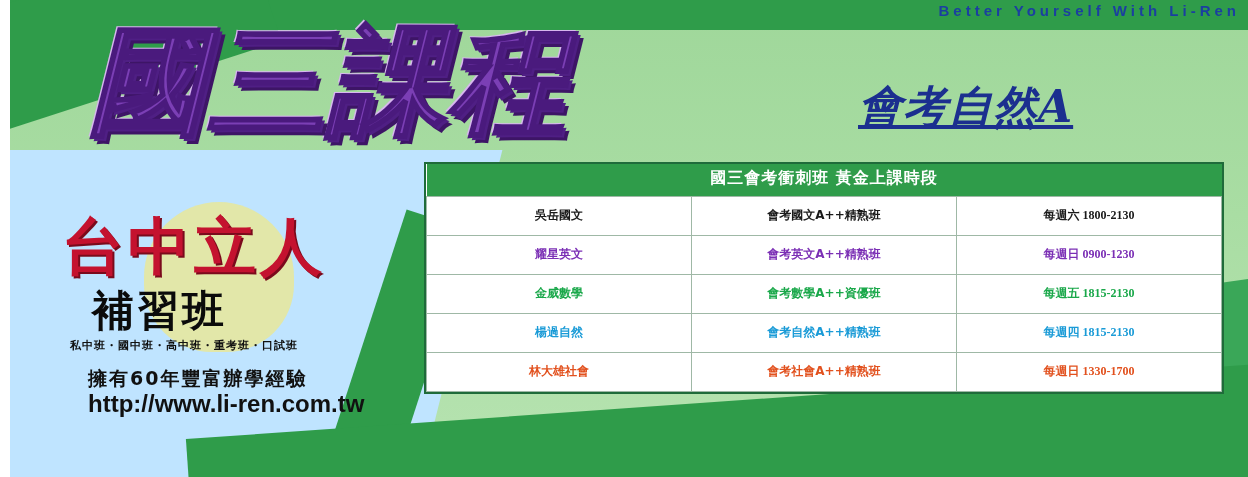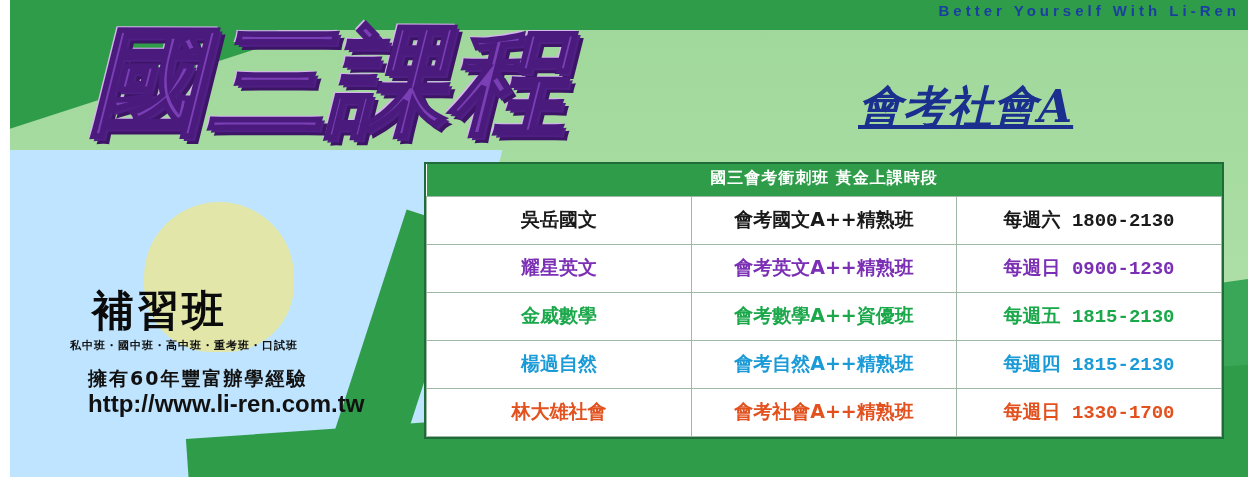--- a/index.html
+++ b/index.html
@@ -129,48 +129,49 @@
   }
   table{border-collapse:collapse;width:100%;table-layout:fixed;}
   thead th{
     background:#2f9c4a;color:#ffffff;
     font-size:16px;font-weight:bold;
     padding:4px 0 7px 0;text-align:center;letter-spacing:1px;
   }
   tbody td{
     border:1px solid #9fb8a6;
     text-align:center;
-    font-size:19px;font-weight:bold;
+    font-size:12px;font-weight:bold;
     padding:10px 0 11px 0;
     white-space:nowrap;
   }
   .col-a{width:160px;}
   .col-b{width:240px;}
   .col-c{width:auto;}
-  tbody tr td:nth-child(3){font-family:Liberation Mono, monospace;}
+  tbody tr td:nth-child(3){font-family:Liberation Serif, serif;}
 </style>
 </head>
 <body>
 
 <div class="banner">
   <div class="green-band"></div>
   <div class="green-top"></div>
   <div class="wedge-left"></div>
   <div class="wedge-lower2"></div>
   <div class="wedge-lower"></div>
   <div class="wedge-diag"></div>
   <div class="wedge-right"></div>
   <div class="wedge-bottom"></div>
 
   <div class="tagline">Better  Yourself  With  Li-Ren</div>
   <div class="headline">國三課程</div>
-  <div class="sub-headline">會考社會A</div>
+  <div class="sub-headline">會考自然A</div>
 
   <div class="logo-wrap">
     <div class="logo-ghost"></div>
+    <div class="logo-main">台中立人</div>
     <div class="logo-sub">補習班</div>
     <div class="logo-classes">私中班・國中班・高中班・重考班・口試班</div>
     <div class="logo-exp">擁有60年豐富辦學經驗</div>
     <div class="logo-url">http://www.li-ren.com.tw</div>
   </div>
 
   <div class="table-wrap">
     <table>
       <thead>
         <tr>

